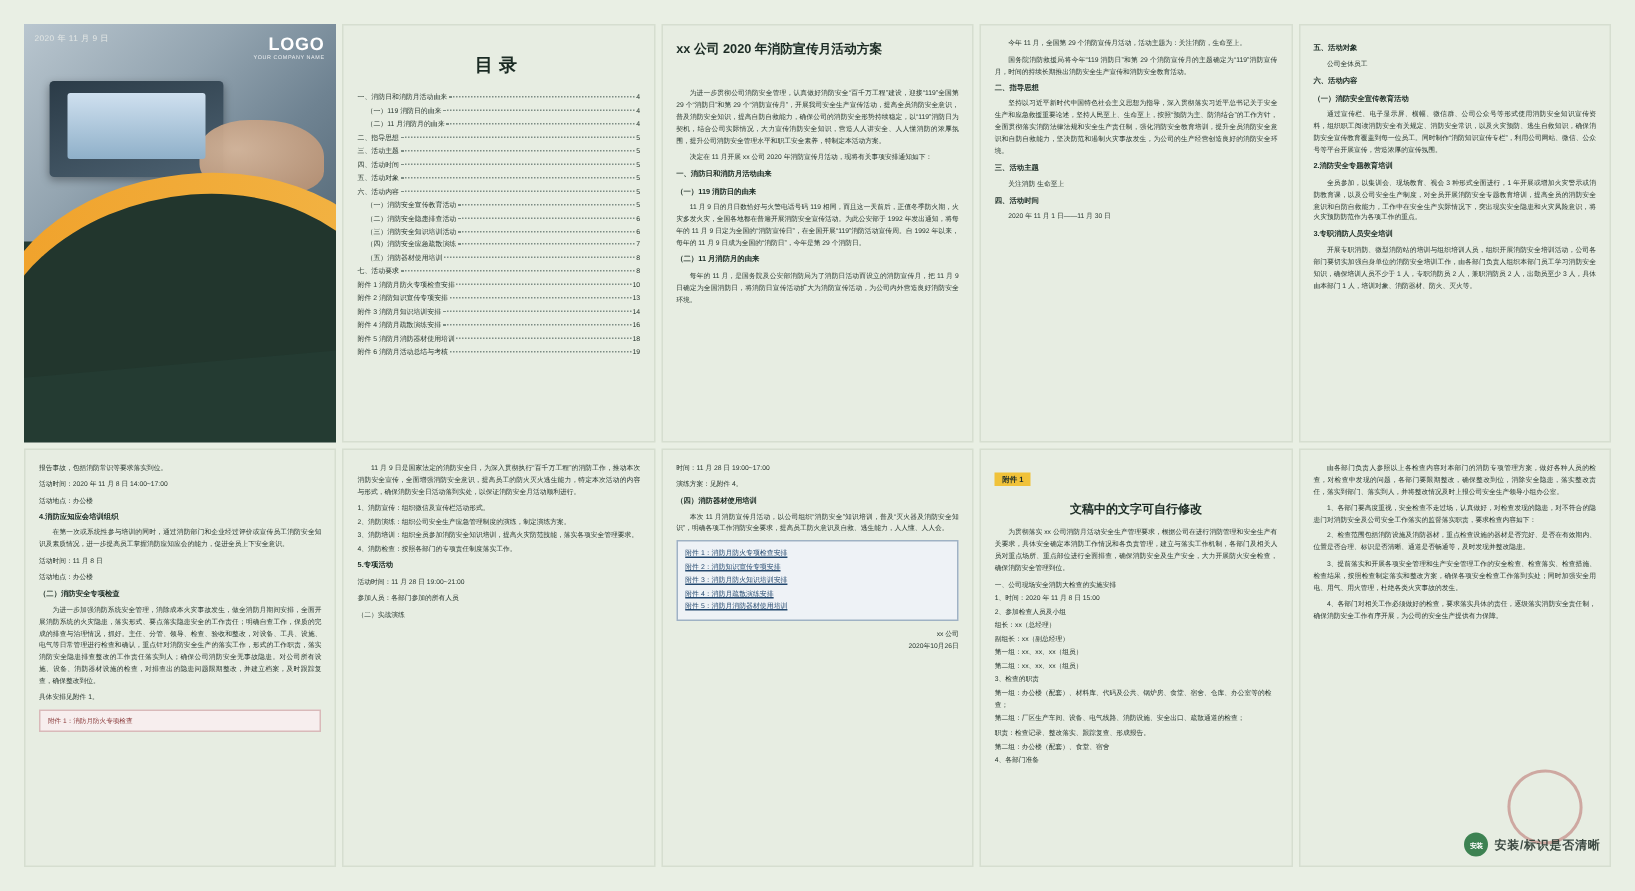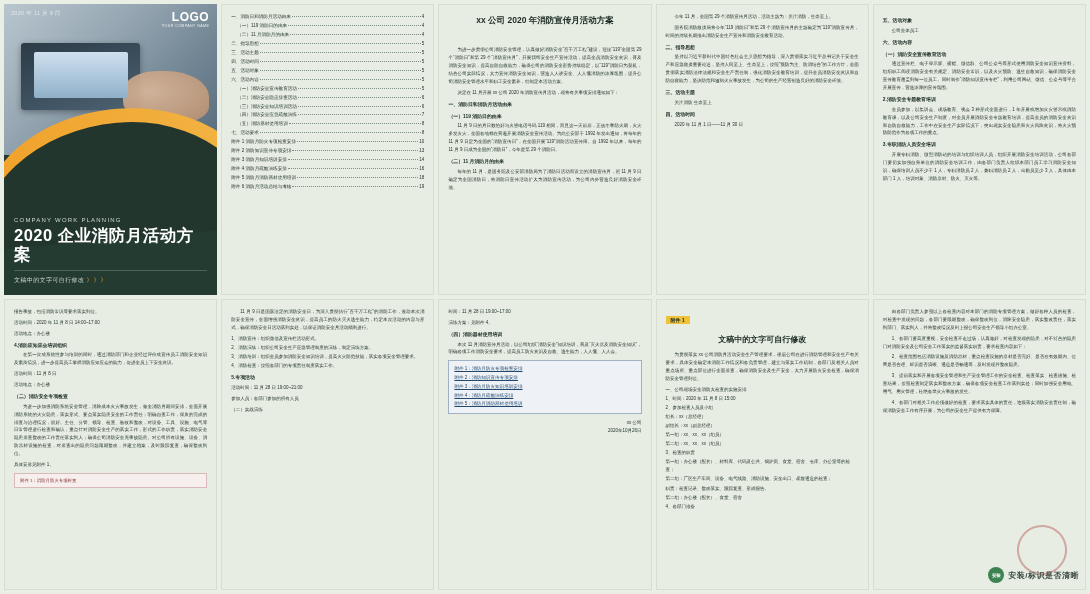--- a/index.html
+++ b/index.html
@@ -1,18 +1,18 @@
 <!DOCTYPE html>
 <html lang="zh"><head>
 <meta charset="utf-8">
 <style>
   html,body{margin:0;padding:0;background:#ffffff;}
   body{width:1090px;height:594px;font-family:"Liberation Sans","DejaVu Sans",sans-serif;overflow:hidden;}
   .sheet{position:relative;width:1090px;height:594px;background:#e9efe4;}
-  .grid{position:absolute;inset:0;display:grid;grid-template-columns:repeat(5,1fr);grid-template-rows:1fr 1fr;gap:4px;padding:4px;box-sizing:border-box;}
+  .grid{position:absolute;inset:0;display:grid;grid-template-columns:repeat(5,1fr);grid-template-rows:1fr 1fr;gap:4px;padding:16px;box-sizing:border-box;}
   .page{position:relative;background:#e7ede2;overflow:hidden;box-sizing:border-box;border:1px solid #d6ded0;}
   .page.cover{background:#243b32;border:none;padding:0;}
   
   .cover-photo{position:absolute;left:0;top:0;width:100%;height:52%;
     background:linear-gradient(135deg,#b9c6cf 0%,#93a4b0 40%,#6f8392 70%,#566a78 100%);}
   .cover-photo:before{content:"";position:absolute;left:8%;top:26%;width:56%;height:44%;
     background:linear-gradient(160deg,#2b3b47,#4d6272);border-radius:3px;box-shadow:0 2px 6px rgba(0,0,0,.35);}
   .cover-photo:after{content:"";position:absolute;left:14%;top:32%;width:44%;height:30%;
     background:linear-gradient(180deg,#cfe0ef,#8fb0c9);border-radius:2px;}
   .cover-hand{position:absolute;right:4%;top:44%;width:40%;height:34%;
@@ -26,21 +26,21 @@
   .cover-logo .lg{font-size:12px;font-weight:bold;letter-spacing:.5px;line-height:1;}
   .cover-logo .sub{font-size:3.6px;letter-spacing:.4px;opacity:.85;line-height:1.35;margin-top:1px;}
   .cover-body{position:absolute;left:0;bottom:0;width:100%;padding:0 10px 10px;box-sizing:border-box;color:#ffffff;}
   .cover-en{font-size:6px;letter-spacing:1.2px;color:#cfd8d2;margin-bottom:3px;}
   .cover-title{font-size:16.5px;font-weight:bold;letter-spacing:.5px;line-height:1.15;}
   .cover-rule{width:100%;height:1px;background:#4c6256;margin:6px 0 5px;}
   .cover-note{font-size:6px;color:#cdd6d0;letter-spacing:.4px;}
   .cover-note .arrows{color:#f0a12a;letter-spacing:1px;}
   
   .doc{padding:8px 9px;box-sizing:border-box;height:100%;overflow:hidden;}
-  .doc-title{text-align:center;font-size:8.5px;font-weight:bold;color:#1b2b24;margin:2px 0 20px;line-height:1.35;}
+  .doc-title{text-align:left;font-size:8.5px;font-weight:bold;color:#1b2b24;margin:2px 0 20px;line-height:1.35;}
   .toc-title{text-align:center;font-size:12px;font-weight:bold;color:#1b2b24;letter-spacing:4px;margin:10px 0 9px;}
   .toc-list{font-size:4.6px;color:#26352d;line-height:1.95;}
   .toc-item{display:flex;align-items:baseline;white-space:nowrap;overflow:hidden;}
   .toc-item .tx{flex:0 0 auto;}
   .toc-item .dots{flex:1 1 auto;overflow:hidden;margin:0 1px;border-bottom:1px dotted #7d8c84;transform:translateY(-1px);}
   .toc-item .pg{flex:0 0 auto;}
   .toc-item.ind{padding-left:6px;}
   p.t{font-size:4.5px;color:#26352d;line-height:1.75;margin:0 0 3px;text-align:justify;text-indent:2em;}
   p.t.noind{text-indent:0;}
   h4.h{font-size:4.9px;color:#1b2b24;font-weight:bold;margin:4px 0 2px;line-height:1.6;}
@@ -70,33 +70,25 @@
       <div class="cover-photo">
         <div class="cover-hand"></div>
       </div>
       <div class="cover-swoosh"></div>
       <div class="cover-swoosh2"></div>
       <div class="cover-date">2020 年 11 月 9 日</div>
       <div class="cover-logo">
         <div class="lg">LOGO</div>
         <div class="sub">YOUR COMPANY NAME</div>
       </div>
-      <div class="cover-body">
-        <div class="cover-en">COMPANY WORK PLANNING</div>
-        <div class="cover-title">2020 企业消防月活动方案</div>
-        <div class="cover-rule"></div>
-        <div class="cover-note">
-          <span>文稿中的文字可自行修改</span>
-          <span class="arrows">》》》</span>
-        </div>
-      </div>
-    </div>
-
-    <div class="page">
-      <div class="doc">
+    </div>
+
+    <div class="page">
+      <div class="doc">
+        <div class="toc-title">目录</div>
         <div class="toc-list">
           <div class="toc-item">
               <span class="tx">一、消防日和消防月活动由来</span>
               <span class="dots"></span>
               <span class="pg">4</span>
             </div>
           <div class="toc-item ind">
               <span class="tx">（一）119 消防日的由来</span>
               <span class="dots"></span>
               <span class="pg">4</span>

